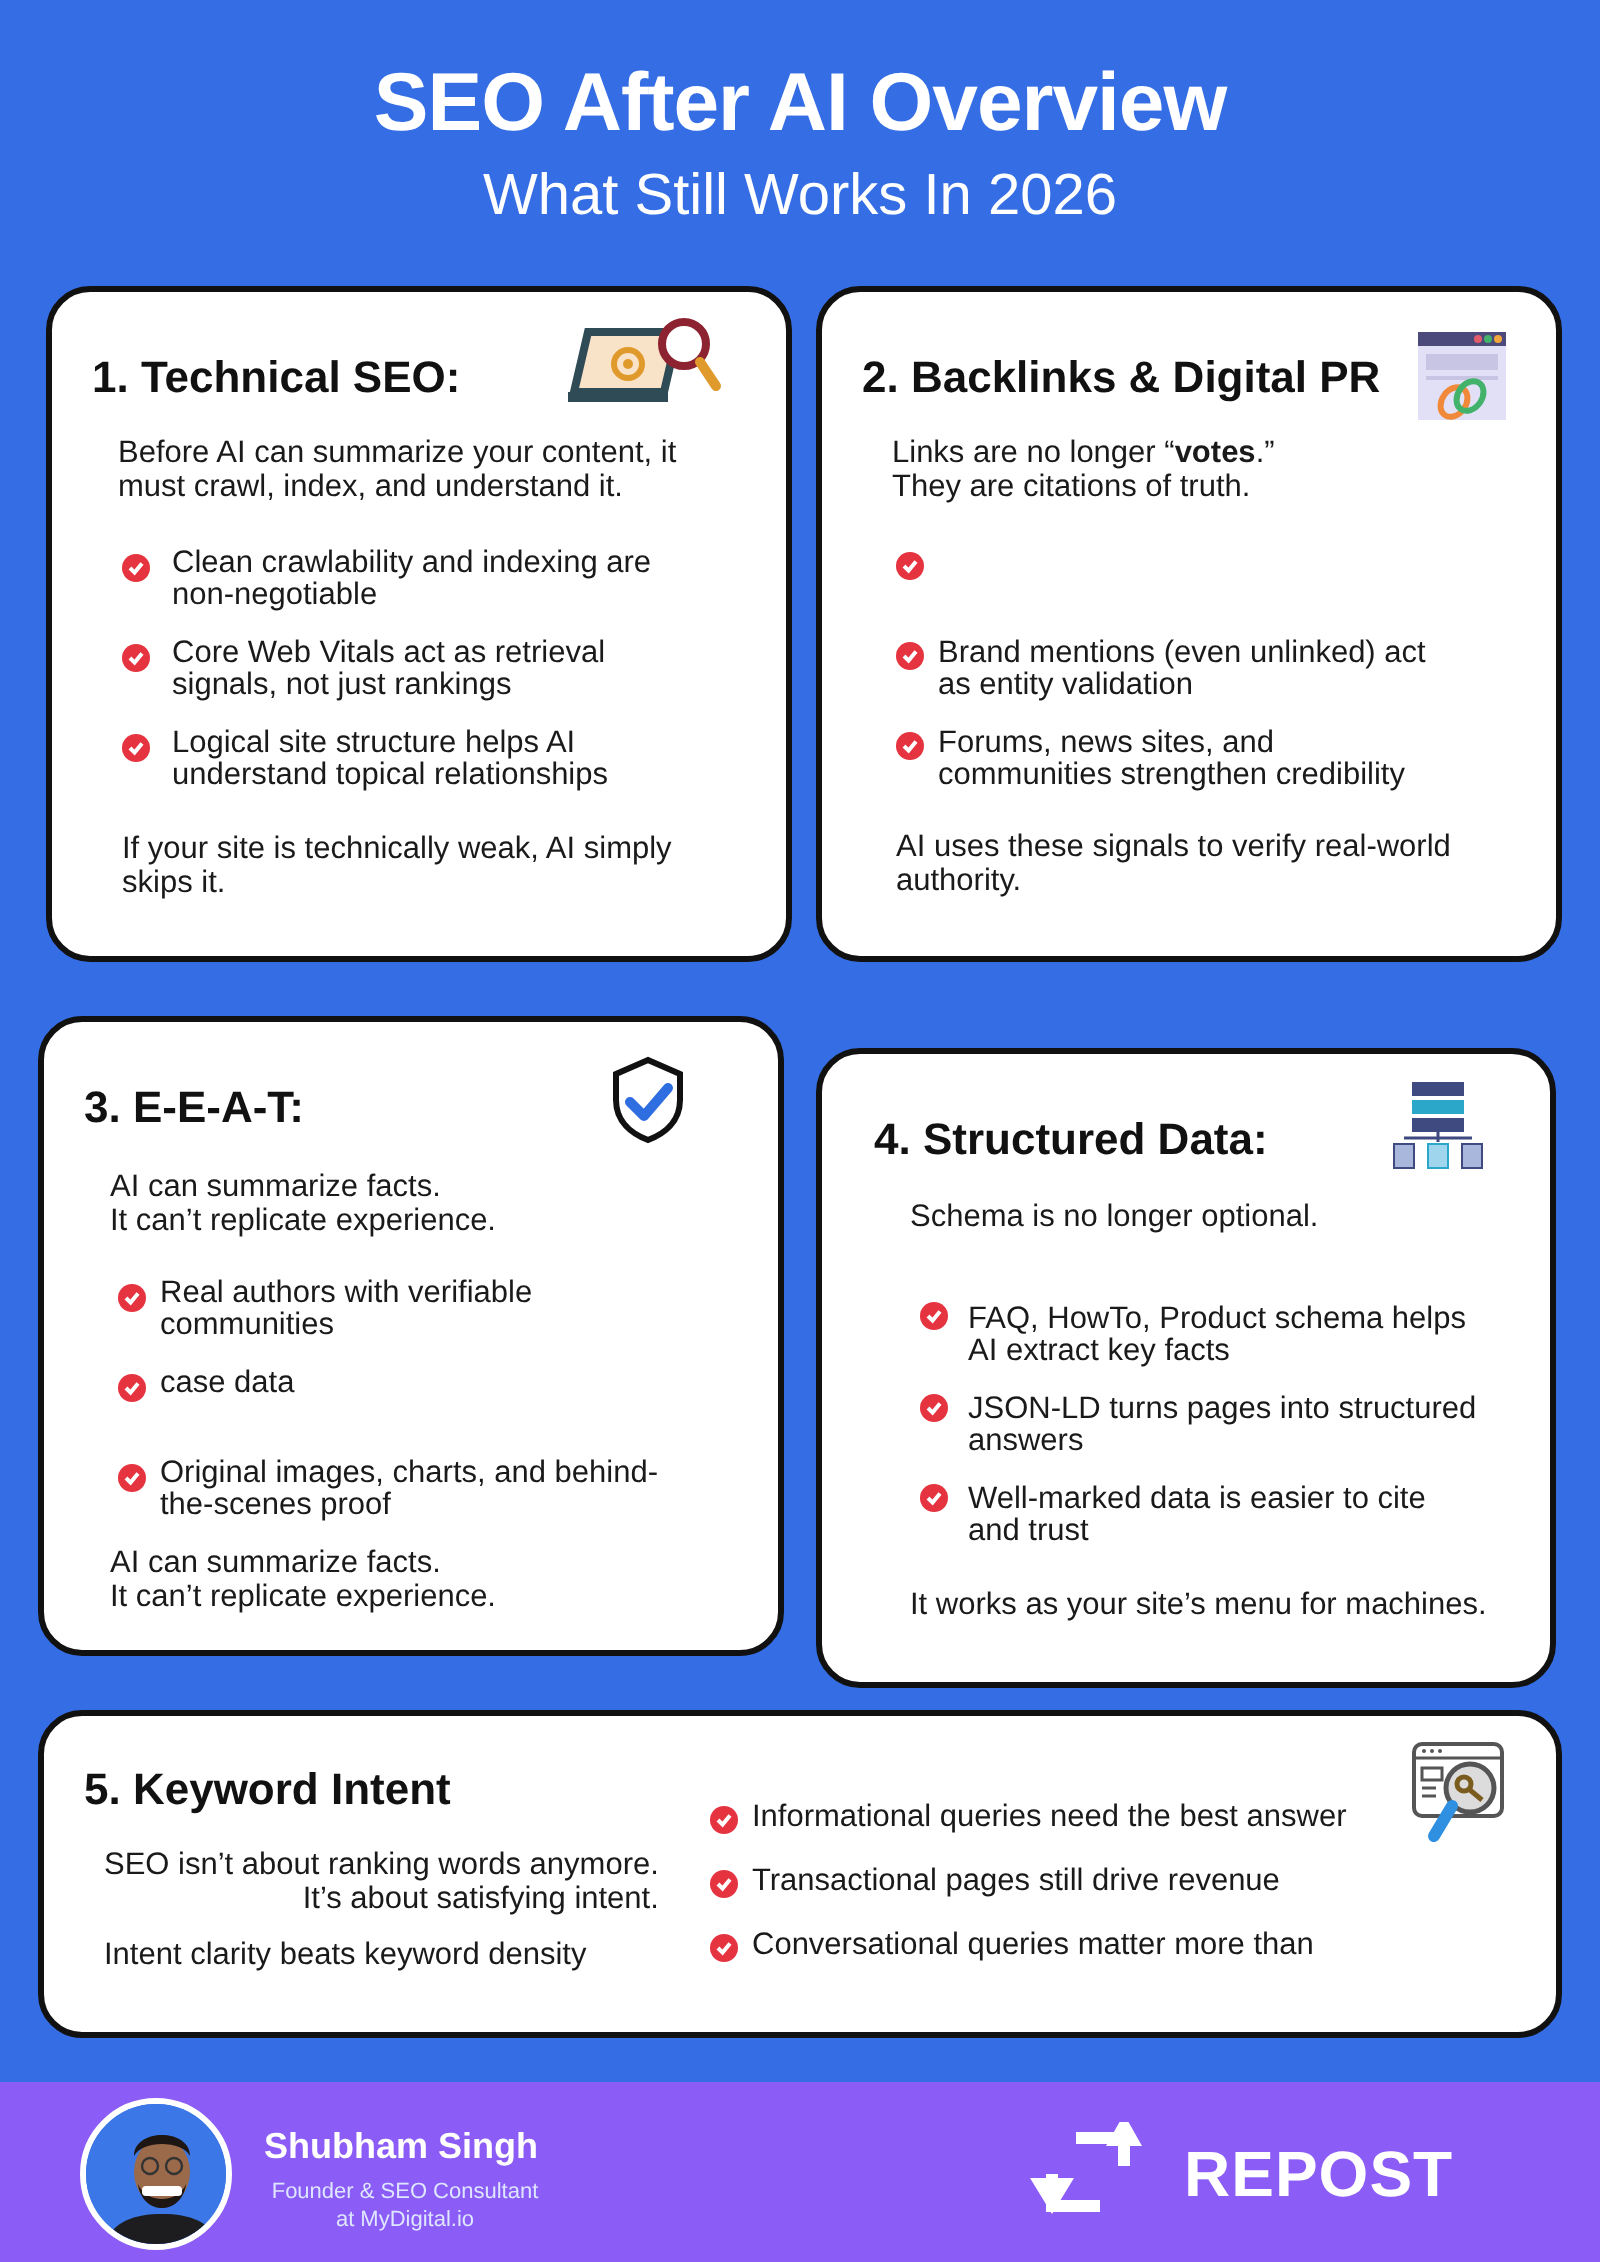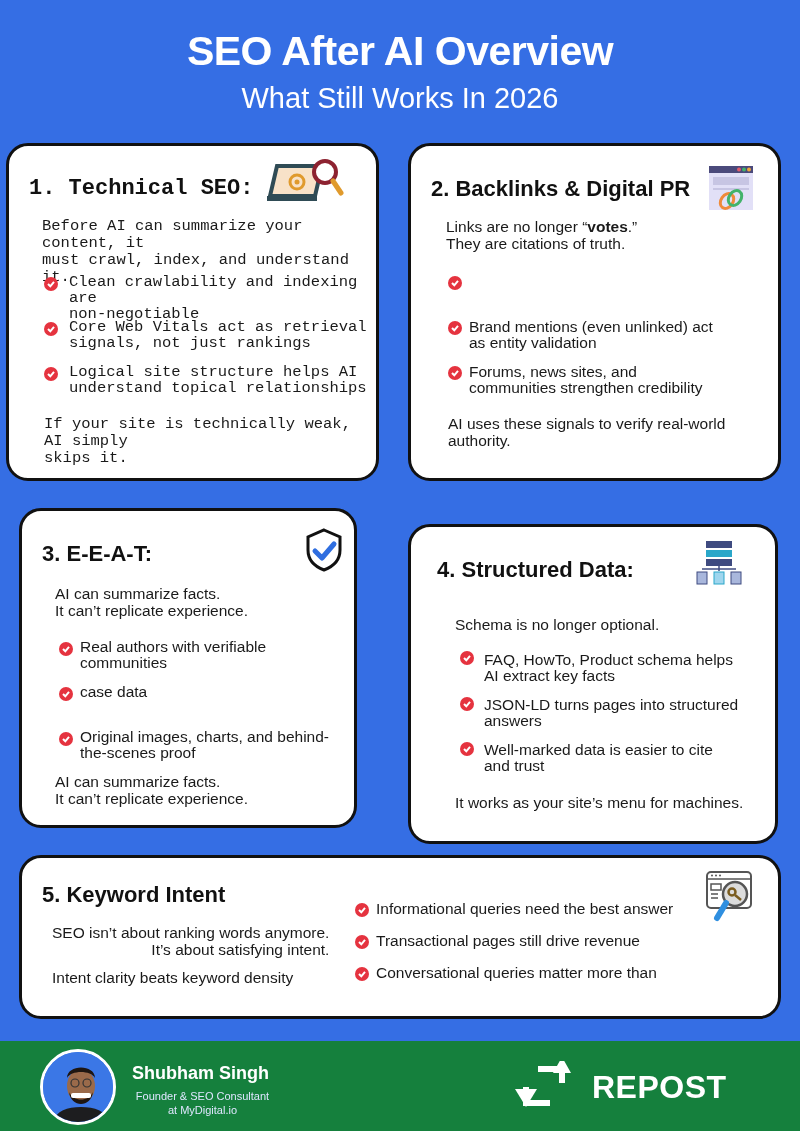--- a/index.html
+++ b/index.html
@@ -25,40 +25,40 @@
     .bullet { position: absolute; font-size: 15.5px; line-height: 16px; color: #1a1a1a; }
     .check {
       position: absolute; width: 14px; height: 14px; border-radius: 50%;
       background: #e5333f;
     }
     .check svg { position: absolute; left: 2px; top: 2px; }
     .icon { position: absolute; }
 
     .footer {
       position: absolute; left: 0; top: 1041px; width: 800px; height: 90px;
-      background: #15803d;
+      background: #8b5cf6;
     }
     .avatar {
       position: absolute; left: 40px; top: 8px; width: 76px; height: 76px;
       border-radius: 50%; background: #3b77e6; border: 3px solid #fff; overflow: hidden;
     }
     .author-name { position: absolute; left: 132px; top: 22px; font-size: 18px; font-weight: bold; color: #fff; }
     .author-role { position: absolute; left: 130px; top: 48px; width: 145px; text-align: center; font-size: 11px; line-height: 14px; color: #dfe6ff; }
     .repost { position: absolute; left: 510px; top: 18px; width: 220px; height: 55px; }
     .repost-label { position: absolute; left: 82px; top: 10px; font-size: 32px; font-weight: bold; color: #fff; letter-spacing: 0.5px; }
   </style>
 </head>
 <body>
 
 <div class="header">
   <div class="title">SEO After AI Overview</div>
   <div class="subtitle">What Still Works In 2026</div>
 </div>
 
-<div class="card" style="left:6px;top:143px;width:373px;height:338px;font-family:Liberation Mono, monospace;">
+<div class="card" style="left:23px;top:143px;width:373px;height:338px;">
   <div class="card-title" style="left:20px;top:30px;">1. Technical SEO:</div>
   <svg class="icon" style="left:258px;top:10px;" width="80" height="50" viewBox="0 0 80 50">
     <polygon points="10,10 55,10 48,40 3,40" fill="#f8e2c8" stroke="#2f4b55" stroke-width="4"></polygon>
     <rect x="0" y="40" width="50" height="5" fill="#2f4b55"></rect>
     <circle cx="30" cy="26" r="7" fill="none" stroke="#e09a2c" stroke-width="3"></circle>
     <circle cx="30" cy="26" r="2.5" fill="#e09a2c"></circle>
     <circle cx="58" cy="16" r="11" fill="#fff" stroke="#8d2230" stroke-width="4"></circle>
     <line x1="66" y1="25" x2="74" y2="37" stroke="#e09a2c" stroke-width="5" stroke-linecap="round"></line>
   </svg>
   <div class="p" style="left:33px;top:72px;">
@@ -137,21 +137,21 @@
   <div class="bullet" style="left:58px;top:218px;">
     <div>Forums, news sites, and</div>
     <div>communities strengthen credibility</div>
   </div>
   <div class="p" style="left:37px;top:269px;">
     <div>AI uses these signals to verify real-world</div>
     <div>authority.</div>
   </div>
 </div>
 
-<div class="card" style="left:19px;top:508px;width:338px;height:320px;">
+<div class="card" style="left:19px;top:508px;width:373px;height:320px;">
   <div class="card-title" style="left:20px;top:30px;">3. E-E-A-T:</div>
   <svg class="icon" style="left:282px;top:17px;" width="40" height="44" viewBox="0 0 40 44">
     <path d="M20,2 L36,9 L36,22 C36,33 28,39 20,42 C12,39 4,33 4,22 L4,9 Z" fill="#fff" stroke="#111" stroke-width="3"></path>
     <polyline points="11,23 18,30 30,16" fill="none" stroke="#2f6ee0" stroke-width="5" stroke-linecap="round" stroke-linejoin="round"></polyline>
   </svg>
   <div class="p" style="left:33px;top:74px;">
     <div>AI can summarize facts.</div>
     <div>It can’t replicate experience.</div>
   </div>
   <div class="check" style="left:37px;top:131px;">
@@ -191,21 +191,21 @@
   <svg class="icon" style="left:285px;top:12px;" width="46" height="46" viewBox="0 0 46 46">
     <rect x="10" y="2" width="26" height="7" fill="#3f4b80"></rect>
     <rect x="10" y="11" width="26" height="7" fill="#2aa7c9"></rect>
     <rect x="10" y="20" width="26" height="7" fill="#3f4b80"></rect>
     <line x1="23" y1="27" x2="23" y2="32" stroke="#3f4b80" stroke-width="1.5"></line>
     <line x1="6" y1="30" x2="40" y2="30" stroke="#3f4b80" stroke-width="1.5"></line>
     <rect x="1" y="33" width="10" height="12" fill="#a9b7dc" stroke="#3f4b80" stroke-width="1"></rect>
     <rect x="18" y="33" width="10" height="12" fill="#9fd6ee" stroke="#2aa7c9" stroke-width="1"></rect>
     <rect x="35" y="33" width="10" height="12" fill="#a9b7dc" stroke="#3f4b80" stroke-width="1"></rect>
   </svg>
-  <div class="p" style="left:44px;top:73px;margin-top:16px;">
+  <div class="p" style="left:44px;top:73px;">
     <div>Schema is no longer optional.</div>
   </div>
   <div class="check" style="left:49px;top:124px;">
       <svg width="10" height="10" viewBox="0 0 10 10">
         <polyline points="2,5 4.3,7.3 8,2.8" fill="none" stroke="#fff" stroke-width="2"></polyline>
       </svg>
     </div>
   <div class="bullet" style="left:73px;top:125px;">
     <div>FAQ, HowTo, Product schema helps</div>
     <div>AI extract key facts</div>

